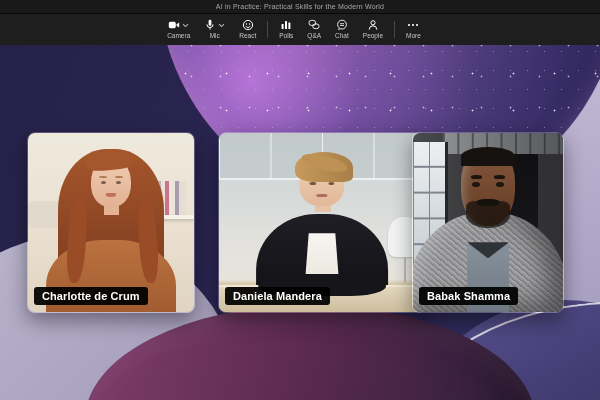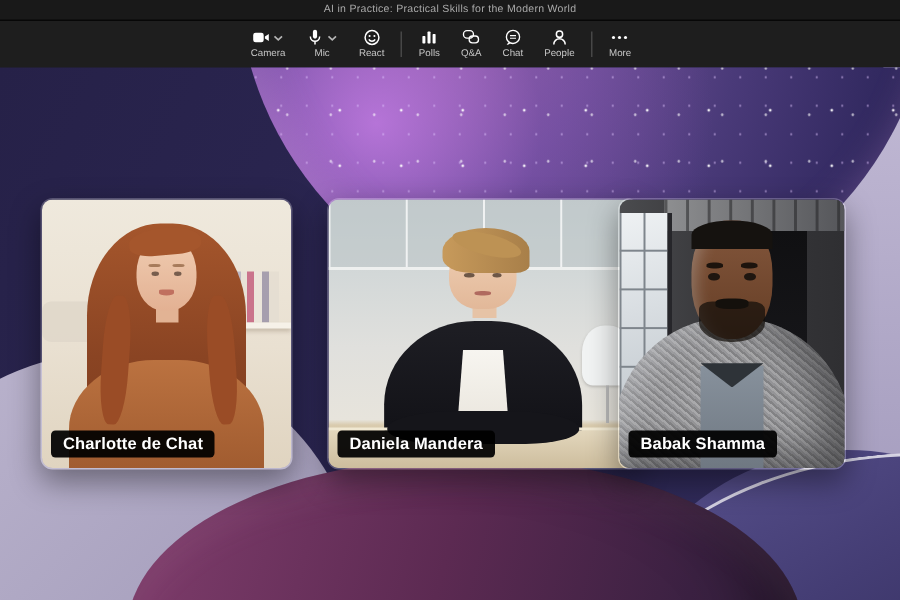--- a/index.html
+++ b/index.html
@@ -278,21 +278,21 @@
         <div class="t1-neck"></div>
         <div class="t1-face">
           <div class="browL"></div>
           <div class="browR"></div>
           <div class="eyeL"></div>
           <div class="eyeR"></div>
           <div class="mouth"></div>
         </div>
         <div class="t1-bangs"></div>
       </div>
-      <div class="nameplate">Charlotte de Chat</div>
+      <div class="nameplate">Charlotte de Crum</div>
     </div>
 
     <div class="tile tile2">
       <div class="scene">
         <div class="t2-bg"></div>
         <div class="t2-glass"></div>
         <div class="t2-chairback"></div>
         <div class="t2-chairleg"></div>
         <div class="t2-blazer"></div>
         <div class="t2-blouse"></div>

